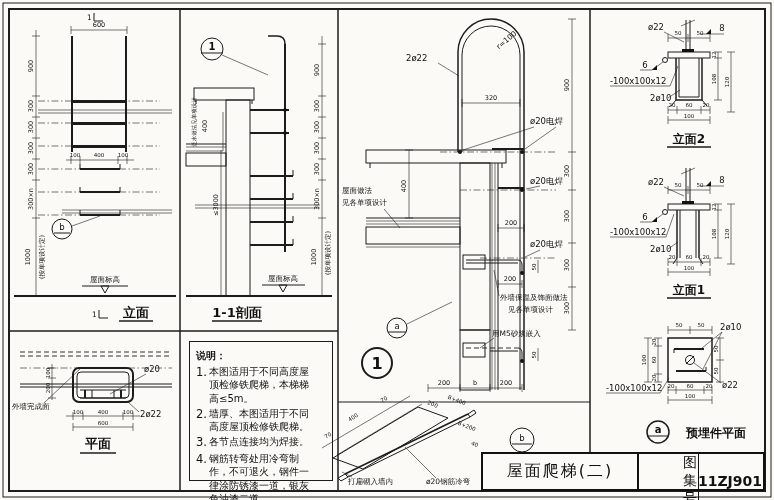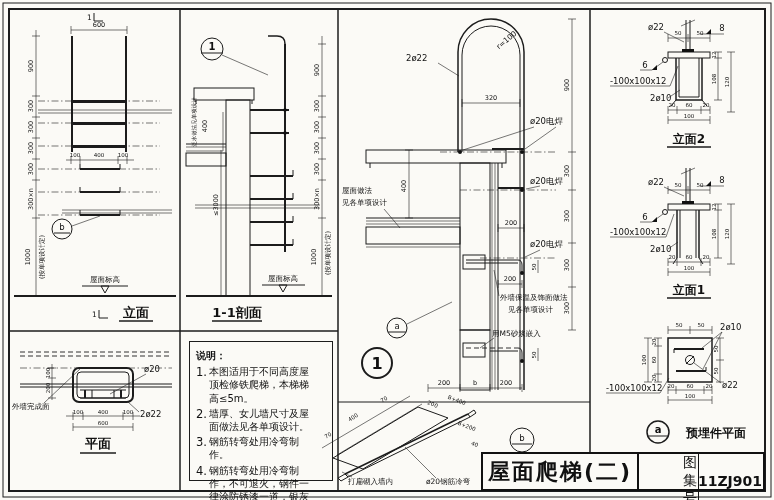--- a/index.html
+++ b/index.html
@@ -20,21 +20,21 @@
   .lbl2{font-size:12px;font-weight:bold;}
   .mid{text-anchor:middle;}
   #notes{position:absolute;left:189px;top:341px;width:144px;height:140px;border:1.5px solid #1c1c1c;
          box-sizing:border-box;padding:7px 20px 0 6px;font-size:10px;line-height:1.32;}
   #notes .hd{font-weight:bold;margin-bottom:3px;}
   .note-item{display:flex;margin-bottom:2px;}
   .note-num{width:13px;flex:none;font-size:11.5px;}
   #tblock{position:absolute;left:481px;top:452px;width:284px;height:39px;border:2px solid #111;
           box-sizing:border-box;display:flex;background:#fbfaf6;}
   #tblock .tcell{flex:1;display:flex;align-items:center;justify-content:center;
-                 font-size:22px;font-weight:700;letter-spacing:2px;}
+                 font-size:16px;font-weight:400;letter-spacing:2px;}
   #tblock .meta{width:124px;flex:none;border-left:2px solid #111;display:grid;
                 grid-template-columns:60px 62px;grid-template-rows:1fr 1fr;}
   #tblock .meta div{display:flex;align-items:center;justify-content:center;border-bottom:1px solid #111;border-right:1px solid #111;box-sizing:border-box;}
   #tblock .meta .r2{border-bottom:none;}
   #tblock .meta .v{border-right:none;}
   .mlab{font-size:14px;padding-left:44px;}
   .mval{font-size:14px;font-weight:600;}
   .mval2{font-size:15px;font-weight:700;}
 </style>
 </head>
@@ -576,25 +576,25 @@
 </svg>
 
 <div id="notes">
   <div class="hd">说明：</div>
   <div class="note-item">
     <span class="note-num">1.</span>
     <span>本图适用于不同高度屋顶检修铁爬梯，本梯梯高≤5m。</span>
   </div>
   <div class="note-item">
     <span class="note-num">2.</span>
-    <span>墙厚、女儿墙尺寸及屋面做法见各单项设计。</span>
+    <span>墙厚、本图适用于不同高度屋顶检修铁爬梯。</span>
   </div>
   <div class="note-item">
     <span class="note-num">3.</span>
-    <span>钢筋转弯处用冷弯制作。</span>
+    <span>各节点连接均为焊接。</span>
   </div>
   <div class="note-item">
     <span class="note-num">4.</span>
     <span>钢筋转弯处用冷弯制作，不可退火，钢件一律涂防锈漆一道，银灰色油漆二道。</span>
   </div>
 </div>
 
 <div id="tblock">
   <div class="tcell">屋面爬梯(二)</div>
   <div class="meta">

